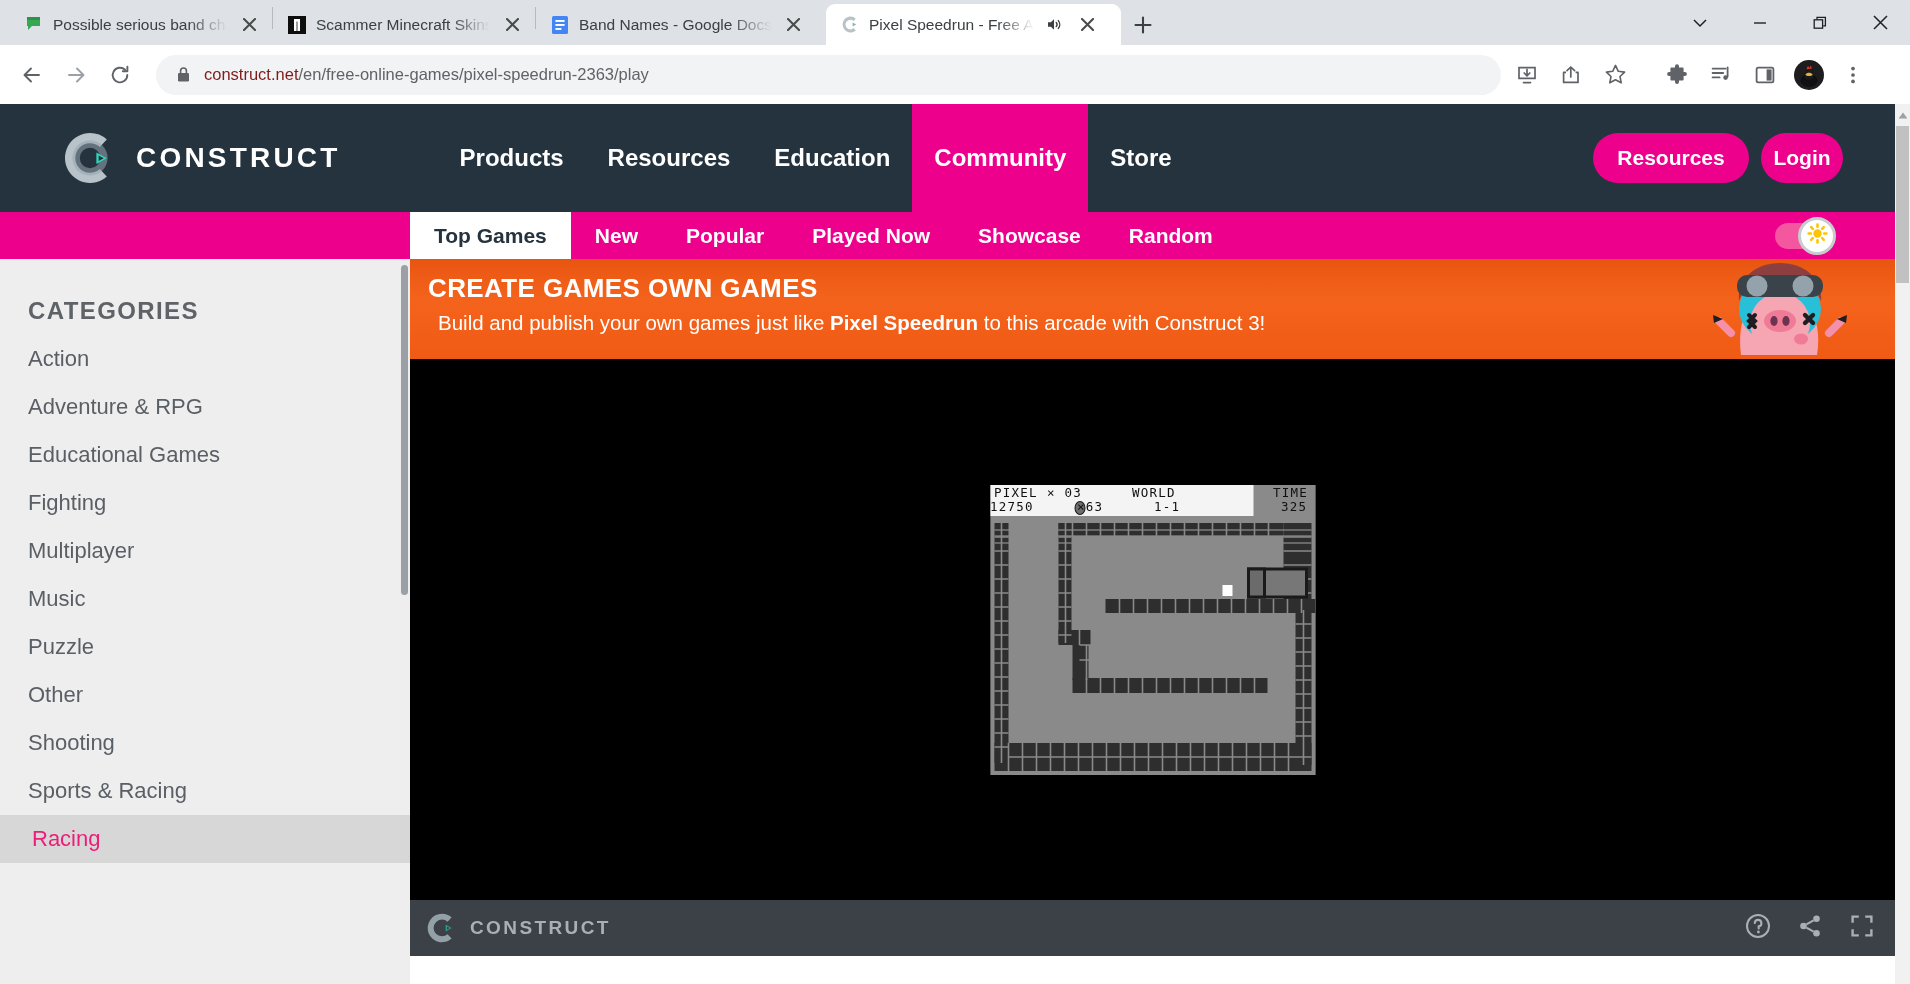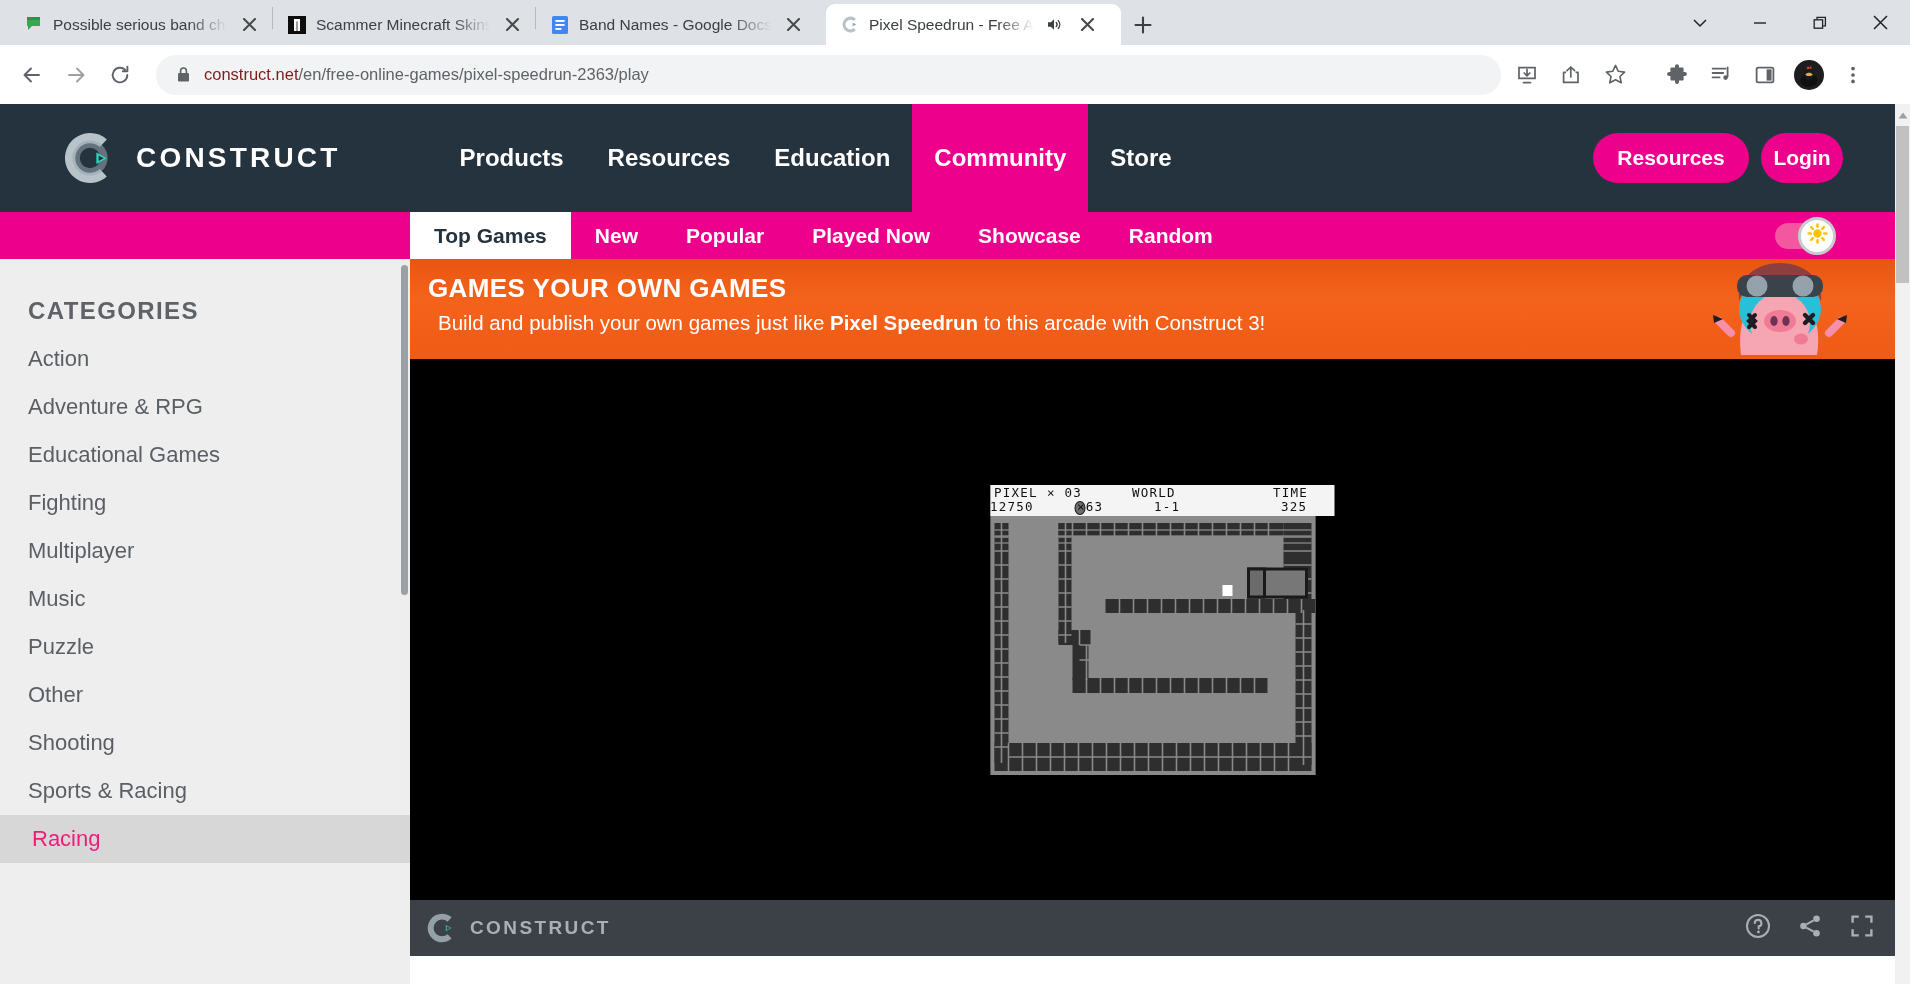--- a/index.html
+++ b/index.html
@@ -140,21 +140,21 @@
   .banner-p b{font-weight:bold;}
   .mascot{position:absolute;right:40px;top:0;width:150px;height:100px;}
 
   .canvas{position:relative;background:#000000;height:541px;}
   .screen{
     position:absolute;left:50%;top:50%;transform:translate(-50%,-50%);
     width:325px;height:290px;background:#8a8a8a;
     image-rendering:pixelated;
   }
   .hud{
-    position:absolute;left:0;top:0;width:344px;height:31px;background:#f4f4f4;
+    position:absolute;left:0;top:0;width:263px;height:31px;background:#f4f4f4;
     font-family:"DejaVu Sans Mono", monospace;color:#101010;
   }
   .hud-row{position:absolute;width:325px;height:15px;font-size:12.5px;letter-spacing:1.2px;}
   .hud-r1{top:0px;}
   .hud-r2{top:14px;}
   .hud-c{position:absolute;}
   .coin{
     position:absolute;left:84px;top:2px;width:9px;height:12px;border-radius:50%;
     background:#6e6e6e;border:1px solid #1a1a1a;
   }
@@ -462,21 +462,21 @@
         <div class="sb-item">Other</div>
         <div class="sb-item">Shooting</div>
         <div class="sb-item">Sports &amp; Racing</div>
         <div class="sb-sub">Racing</div>
         <div class="sb-scroll"></div>
       </div>
 
       <div class="gamecol">
 
         <div class="banner">
-          <div class="banner-h">GAMES YOUR OWN GAMES</div>
+          <div class="banner-h">CREATE GAMES OWN GAMES</div>
           <div class="banner-p"><span>Build and publish your own games just like </span><b>Pixel Speedrun</b><span> to this arcade with Construct 3!</span></div>
           <div class="mascot">
             <svg width="150" height="100" viewBox="0 0 150 100">
               <path d="M36 96c-4-30 6-52 14-58l48 2c12 10 18 32 14 56z" fill="#f6a6b3"></path>
               <ellipse cx="75" cy="50" rx="41" ry="34" fill="#27c0d8"></ellipse>
               <ellipse cx="75" cy="64" rx="30" ry="30" fill="#f6a6b3"></ellipse>
               <path d="M34 42c-2-22 16-38 41-38s43 16 41 38c-6-16-22-26-41-26S40 26 34 42z" fill="#8d3f3f"></path>
               <rect x="32" y="16" width="86" height="22" rx="10" fill="#3a4349"></rect>
               <circle cx="52" cy="27" r="10.5" fill="#94a3ab"></circle>
               <circle cx="98" cy="27" r="10.5" fill="#94a3ab"></circle>

